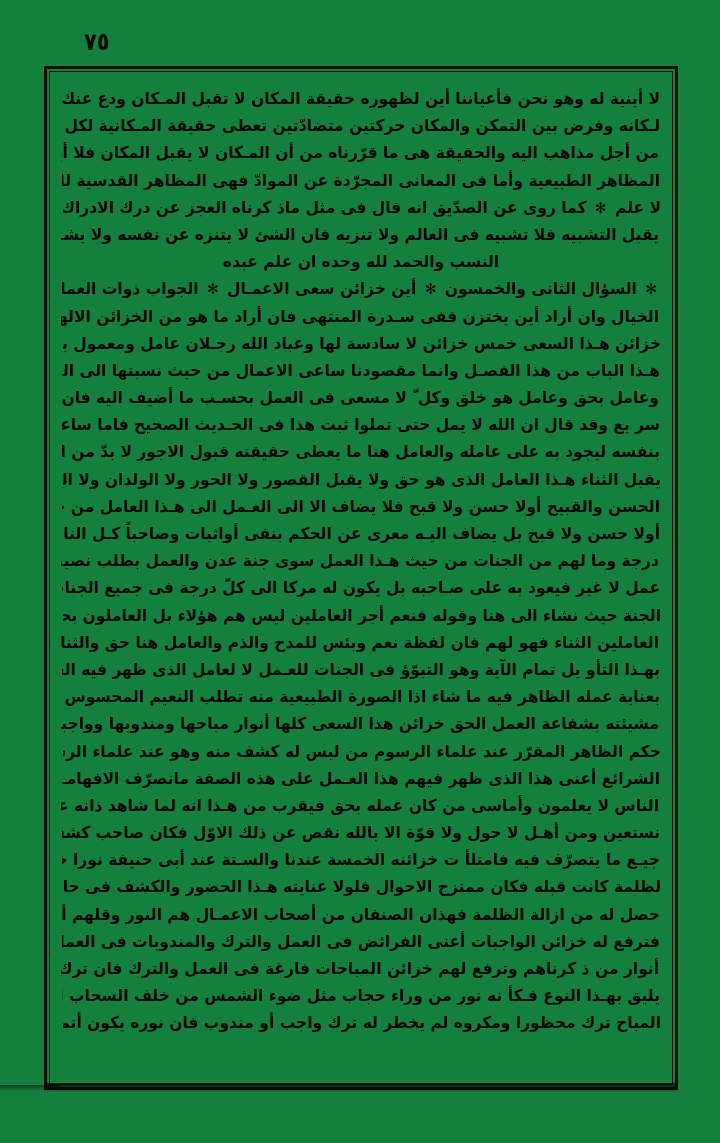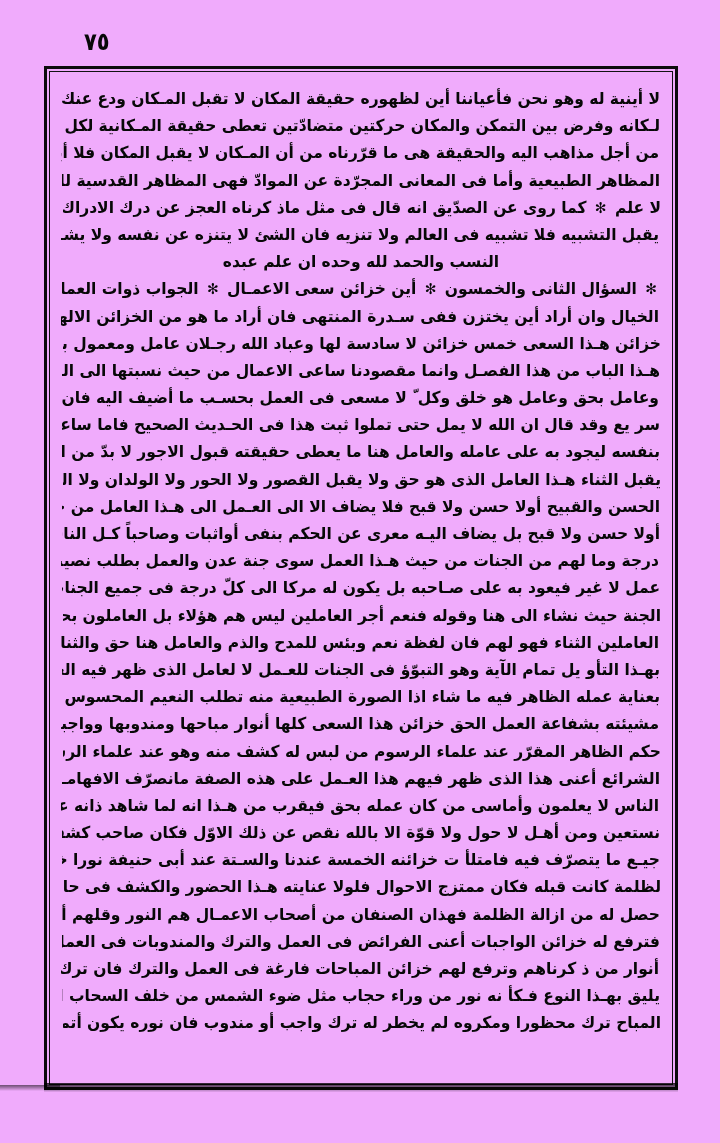--- a/index.html
+++ b/index.html
@@ -126,21 +126,21 @@
     left:0px; top:1085px;
     width:60px; height:6px;
     background:linear-gradient(to bottom,rgba(0,0,0,.55),rgba(0,0,0,0));
     filter:blur(.6px);
     pointer-events:none;
   }
 </style>
 </head>
 <body>
 
-<div id="page" style="background: #f0abfc;">
+<div id="page" style="background: #15803d;">
 
   <div id="paper-grain"></div>
 
   <div id="folio" style="color: rgb(8, 8, 8);">٧٥</div>
 
   <div id="frame-outer" style="border-color: rgb(12, 12, 12);"></div>
   <div id="frame-inner" style="border-color: rgb(18, 18, 18);"></div>
 
   <div id="textblock">
 

